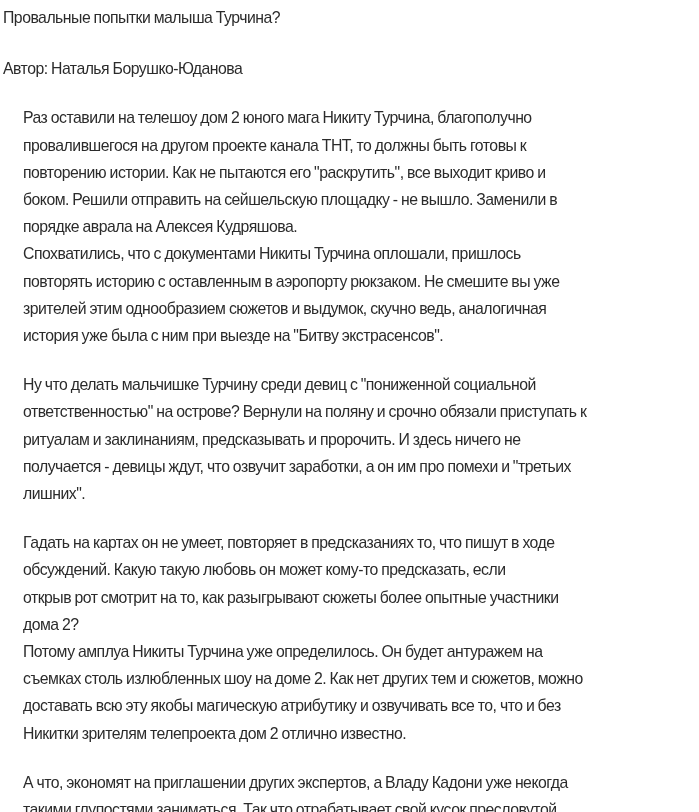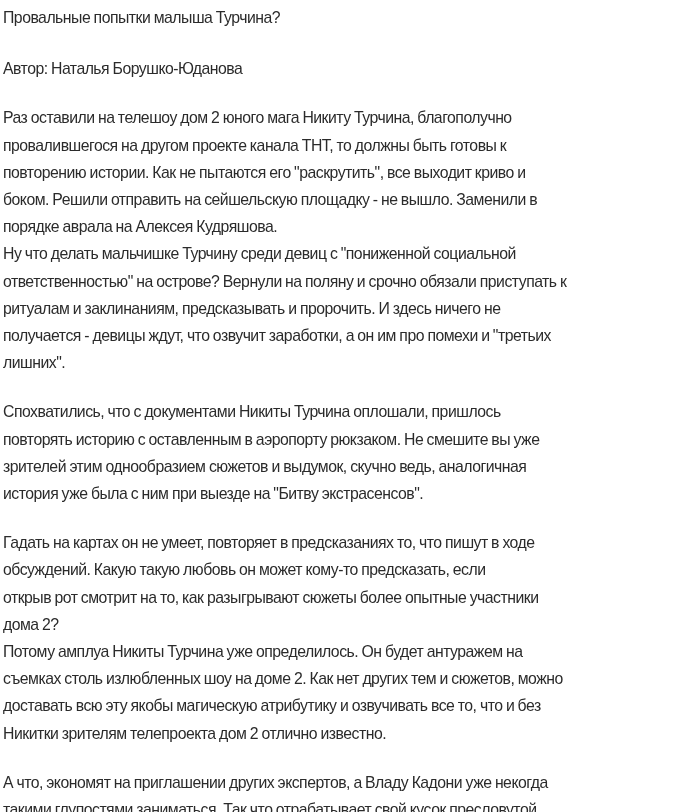--- a/index.html
+++ b/index.html
@@ -14,51 +14,51 @@
     white-space: nowrap;
     font-size: 17px;
     line-height: 27.2px;
     letter-spacing: -0.55px;
     word-spacing: -0.5px;
     transform: scaleX(0.93);
     transform-origin: left center;
   }
   .title { margin-bottom: 24px; }
   .author { margin-bottom: 22px; }
-  .para { margin-bottom: 22px; }
+  .para { margin-bottom: 22px; margin-left: 20px; }
   .para.tight { margin-bottom: 0; }
 </style>
 </head>
 <body>
 
 <div class="page">
   <div class="line title">Провальные попытки малыша Турчина?</div>
   <div class="line author">Автор: Наталья Борушко-Юданова</div>
 
   <div class="para tight">
     <span class="line">Раз оставили на телешоу дом 2 юного мага Никиту Турчина, благополучно</span>
     <span class="line">провалившегося на другом проекте канала ТНТ, то должны быть готовы к</span>
     <span class="line">повторению истории. Как не пытаются его "раскрутить", все выходит криво и</span>
     <span class="line">боком. Решили отправить на сейшельскую площадку - не вышло. Заменили в</span>
     <span class="line">порядке аврала на Алексея Кудряшова.</span>
   </div>
 
   <div class="para">
+    <span class="line">Спохватились, что с документами Никиты Турчина оплошали, пришлось</span>
+    <span class="line">повторять историю с оставленным в аэропорту рюкзаком. Не смешите вы уже</span>
+    <span class="line">зрителей этим однообразием сюжетов и выдумок, скучно ведь, аналогичная</span>
+    <span class="line">история уже была с ним при выезде на "Битву экстрасенсов".</span>
+  </div>
+
+  <div class="para">
     <span class="line">Ну что делать мальчишке Турчину среди девиц с "пониженной социальной</span>
     <span class="line">ответственностью" на острове? Вернули на поляну и срочно обязали приступать к</span>
     <span class="line">ритуалам и заклинаниям, предсказывать и пророчить. И здесь ничего не</span>
     <span class="line">получается - девицы ждут, что озвучит заработки, а он им про помехи и "третьих</span>
     <span class="line">лишних".</span>
-  </div>
-
-  <div class="para">
-    <span class="line">Спохватились, что с документами Никиты Турчина оплошали, пришлось</span>
-    <span class="line">повторять историю с оставленным в аэропорту рюкзаком. Не смешите вы уже</span>
-    <span class="line">зрителей этим однообразием сюжетов и выдумок, скучно ведь, аналогичная</span>
-    <span class="line">история уже была с ним при выезде на "Битву экстрасенсов".</span>
   </div>
 
   <div class="para tight">
     <span class="line">Гадать на картах он не умеет, повторяет в предсказаниях то, что пишут в ходе</span>
     <span class="line">обсуждений. Какую такую любовь он может кому-то предсказать, если</span>
     <span class="line">открыв рот смотрит на то, как разыгрывают сюжеты более опытные участники</span>
     <span class="line">дома 2?</span>
   </div>
 
   <div class="para">

